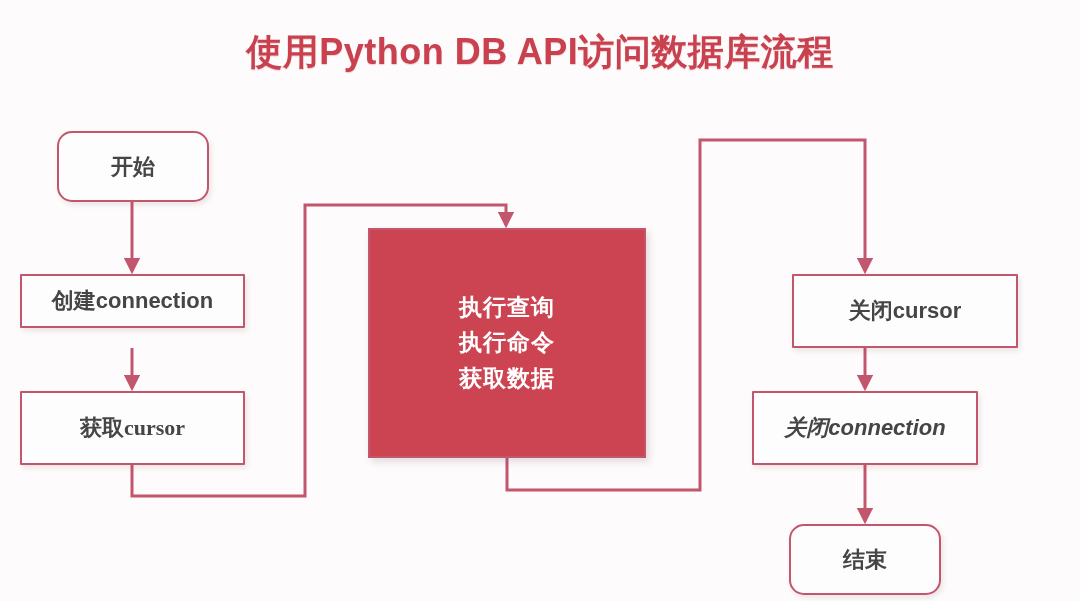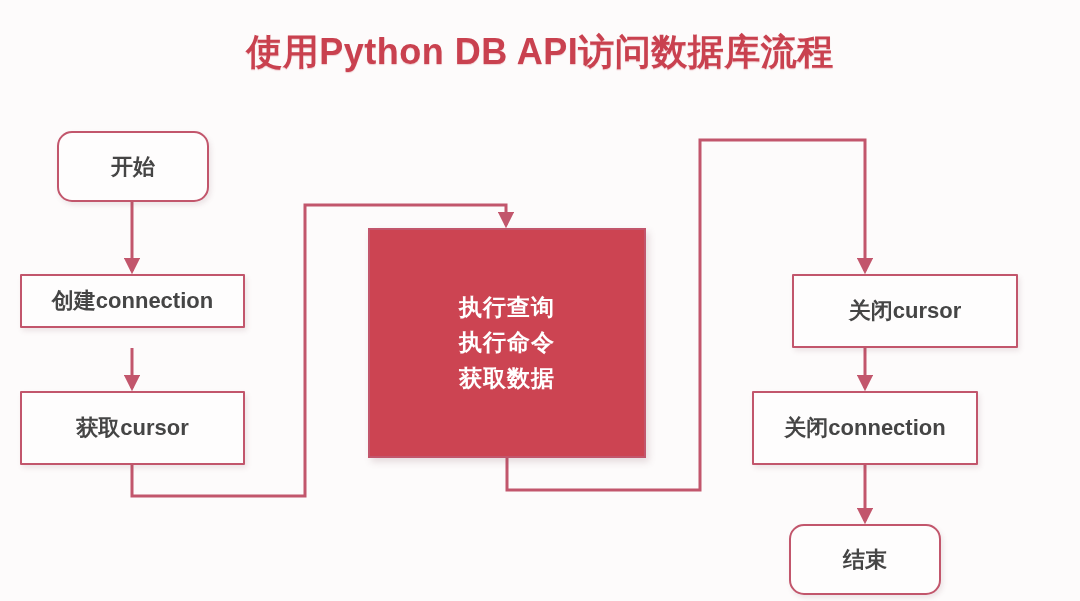--- a/index.html
+++ b/index.html
@@ -110,37 +110,37 @@
   </svg>
 
   <div class="node terminator" style="left:57px; top:131px; width:152px; height:71px;">
     <span>开始</span>
   </div>
 
   <div class="node process" style="left:20px; top:274px; width:225px; height:54px;">
     <span>创建connection</span>
   </div>
 
-  <div class="node process" style="left:20px; top:391px; width:225px; height:74px;">
+  <div class="node process" style="left:20px; top:391px; width:225px; height:74px;font-family:Liberation Serif, serif;">
     <span>获取cursor</span>
   </div>
 
   <div class="node emphasis" style="left:368px; top:228px; width:278px; height:230px;">
     <div class="emphasis-lines">
       <span>执行查询</span>
       <span>执行命令</span>
       <span>获取数据</span>
     </div>
   </div>
 
   <div class="node process" style="left:752px; top:274px; width:226px; height:74px;margin-left:40px;">
     <span>关闭cursor</span>
   </div>
 
-  <div class="node process" style="left:752px; top:391px; width:226px; height:74px;">
+  <div class="node process" style="left:752px; top:391px; width:226px; height:74px;font-style:italic;">
     <span>关闭connection</span>
   </div>
 
   <div class="node terminator" style="left:789px; top:524px; width:152px; height:71px;">
     <span>结束</span>
   </div>
 
 </div>
 
 </body></html>

